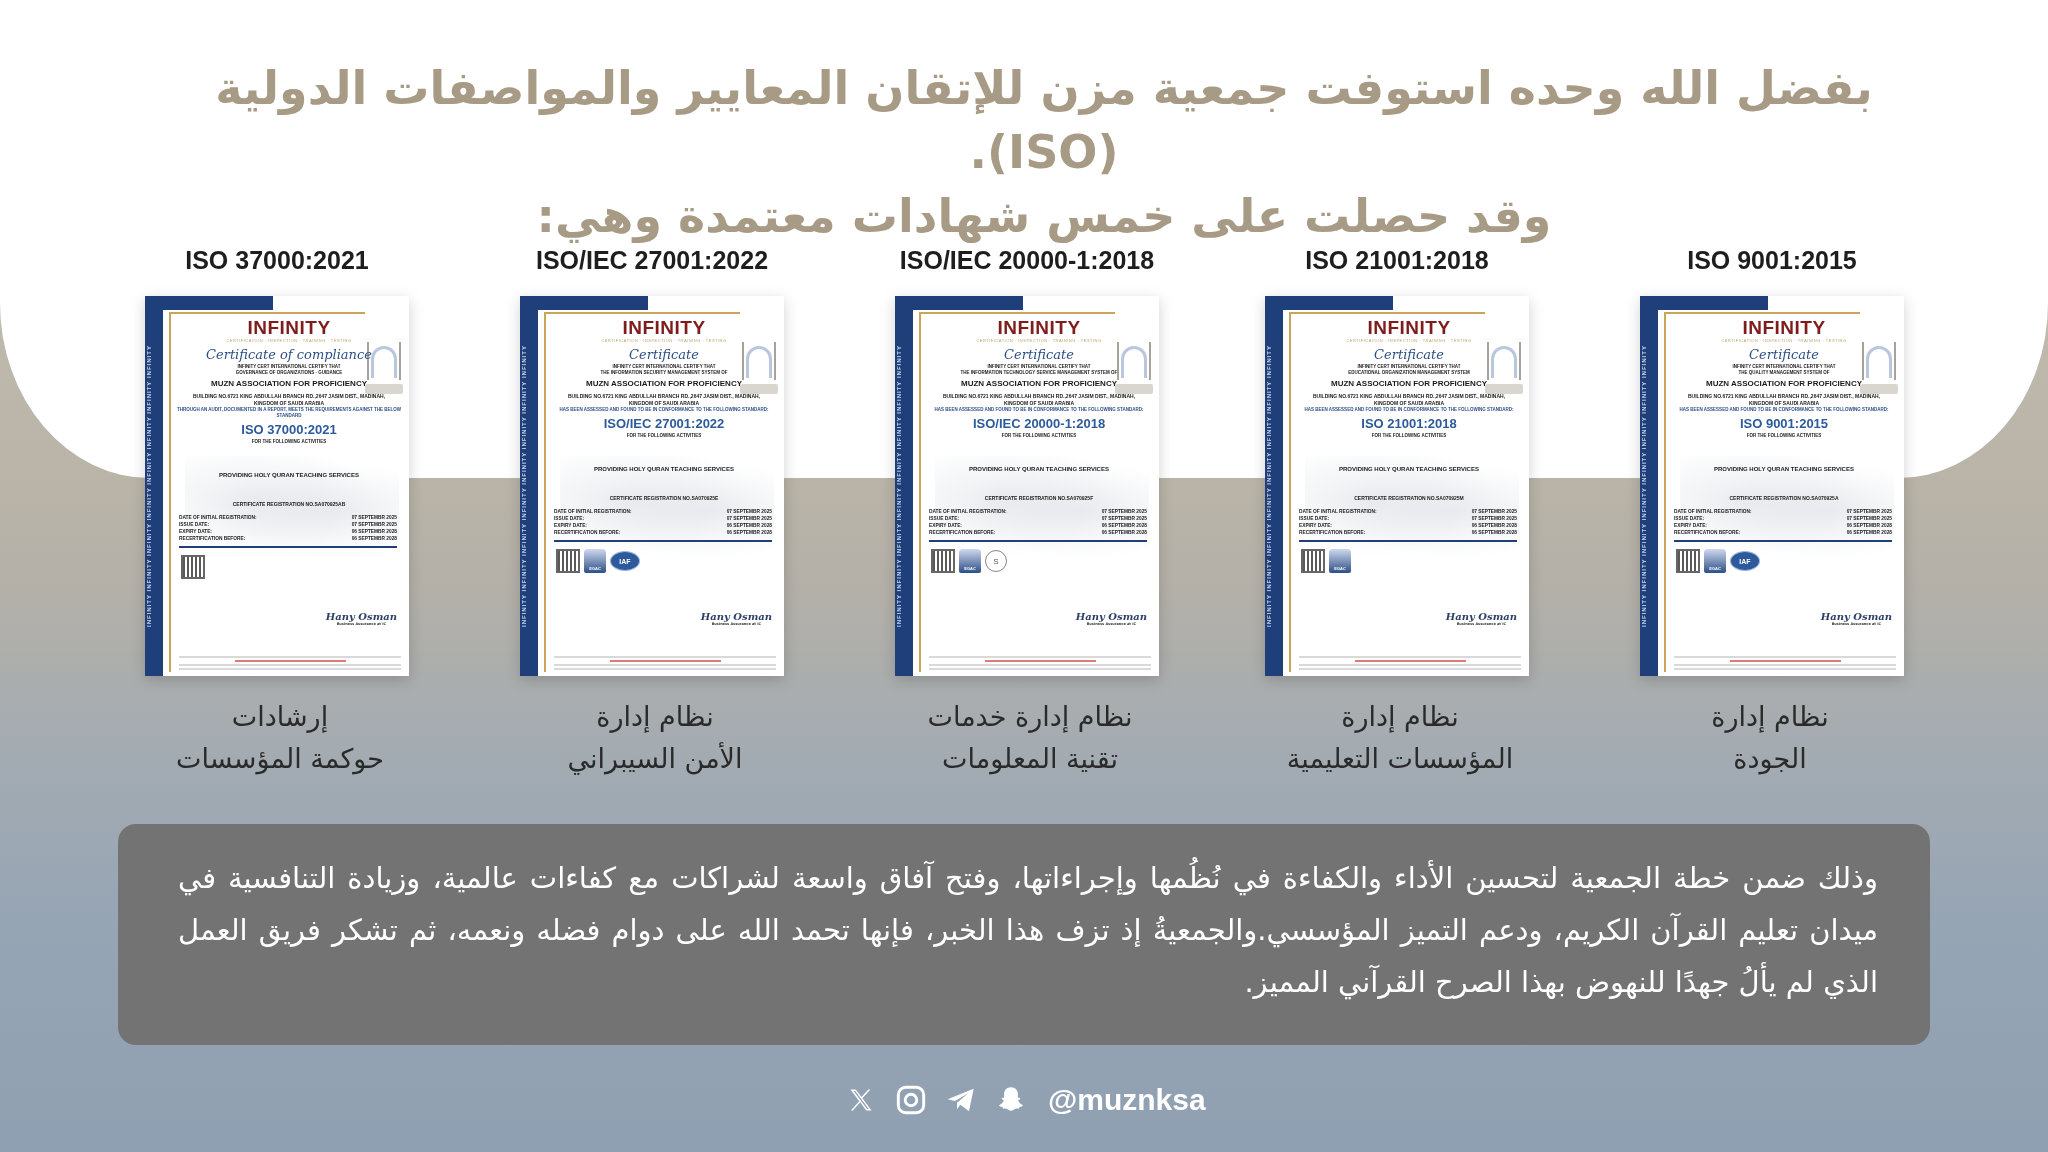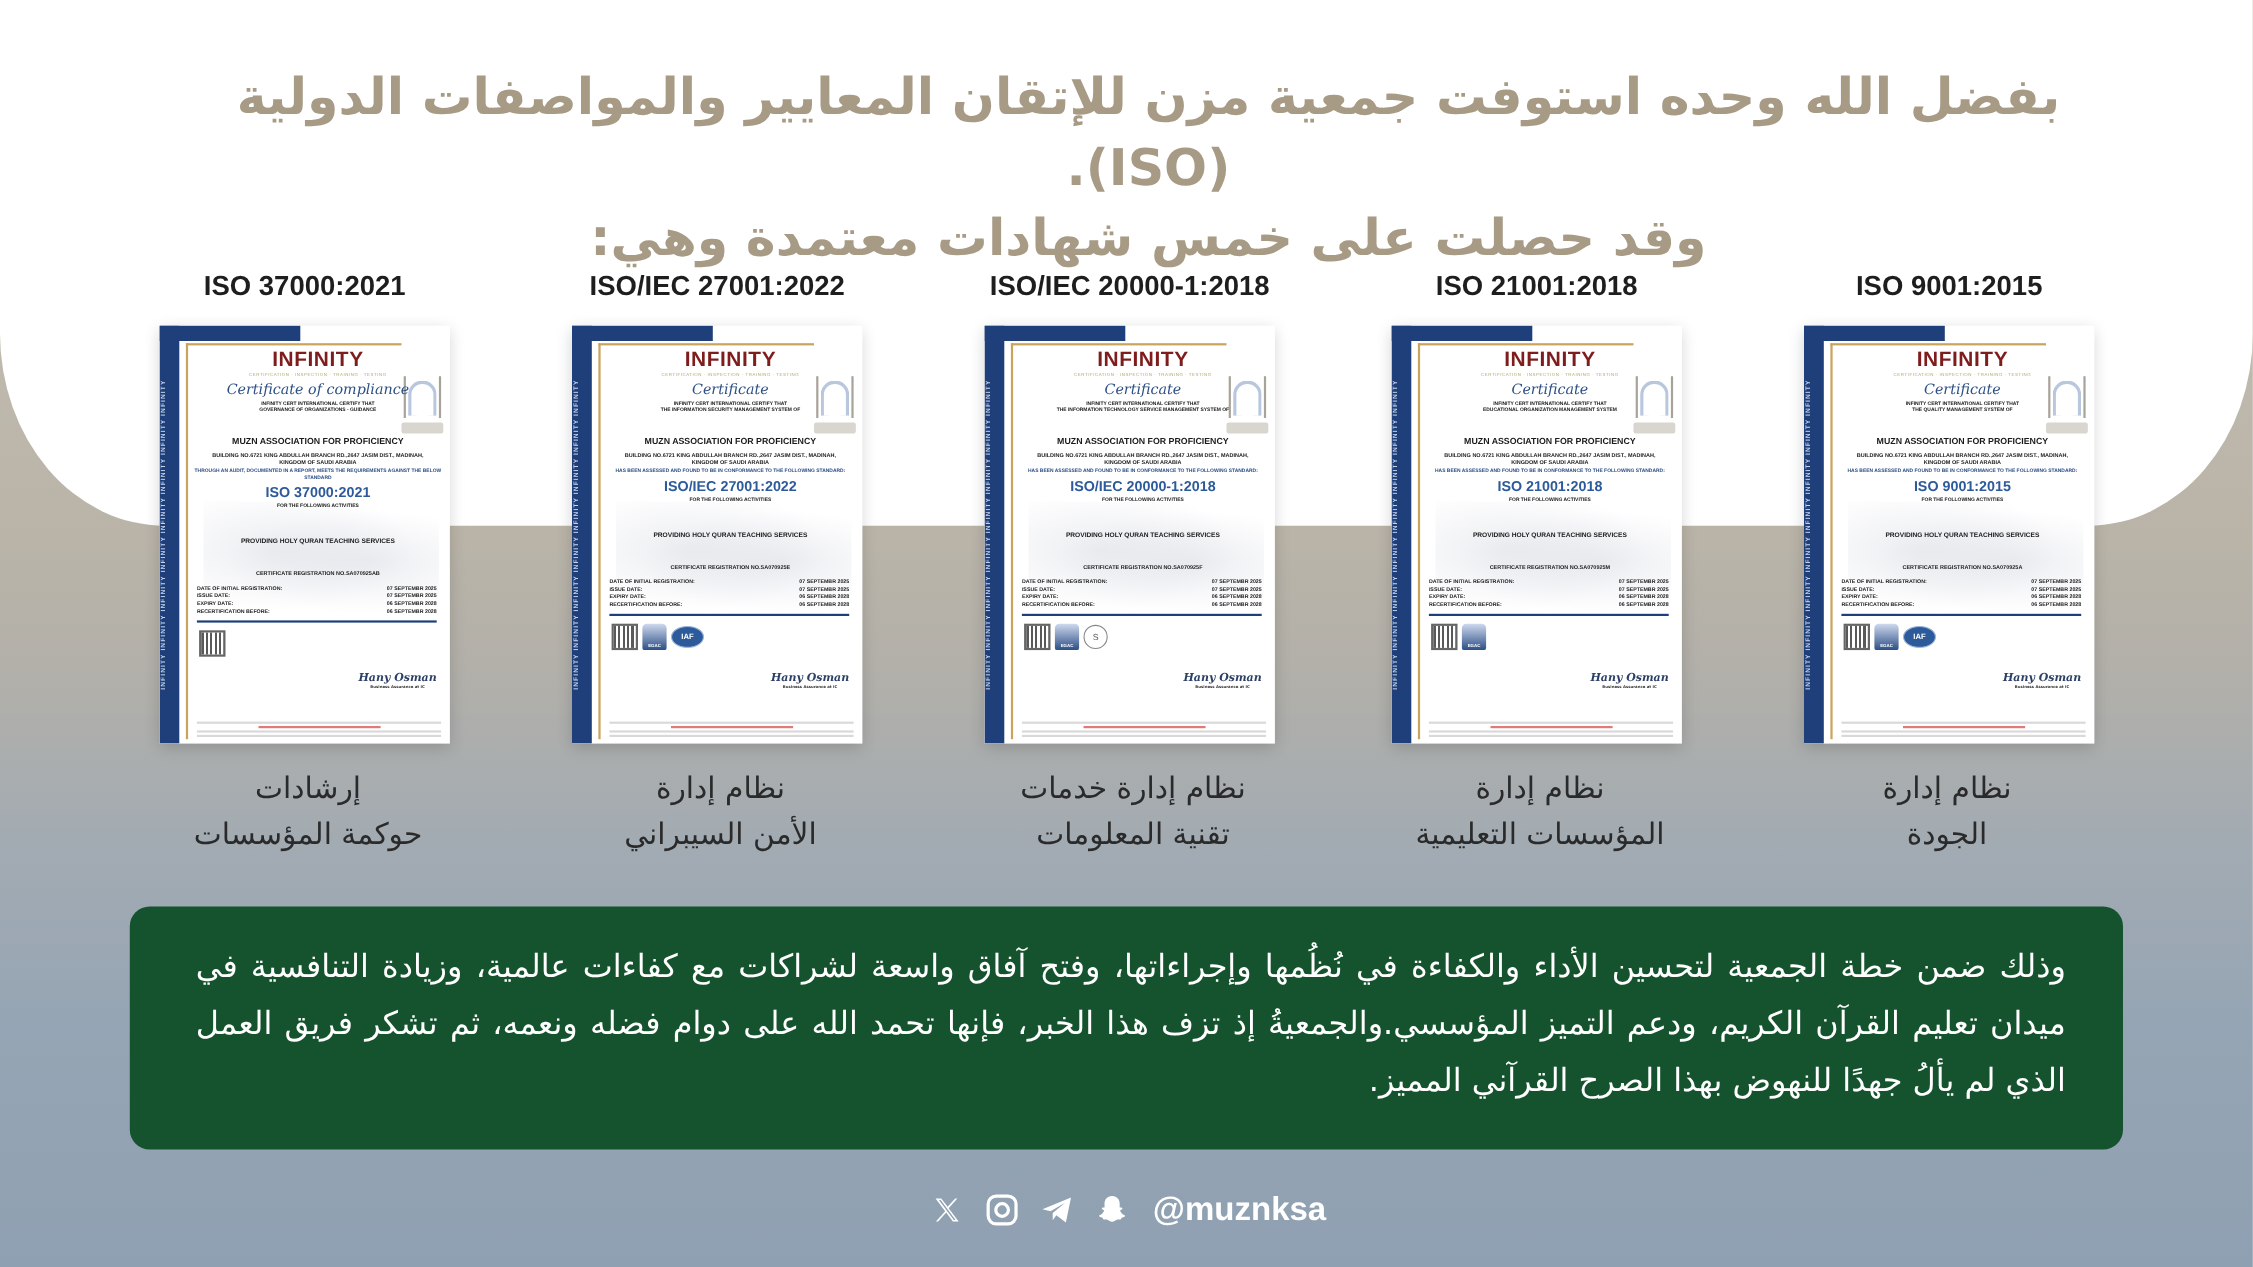--- a/index.html
+++ b/index.html
@@ -55,21 +55,21 @@
   }
   .cert .goldline-v {
     position: absolute; left: 24px; top: 16px; width: 2px; height: 360px; background: #c9a45a;
   }
   .cert .inner { position: absolute; left: 30px; right: 6px; top: 20px; bottom: 0; text-align: center; font-family: "Liberation Sans", sans-serif; }
   .cert .brand { font-size: 19px; font-weight: 700; color: #7f1d1d; letter-spacing: 0.5px; line-height: 20px; margin-top: 2px; }
   .cert .brand-sub { font-size: 4px; color: #b9a46b; letter-spacing: 0.5px; line-height: 6px; }
   .cert .ctitle { font-family: "DejaVu Serif", serif; font-style: italic; font-size: 13px; color: #2c4f86; line-height: 18px; margin-top: 2px; }
   .cert .small { font-size: 4.5px; font-weight: 700; color: #1a1a1a; line-height: 6px; }
   .cert .small.blue { color: #2c4f86; }
-  .cert .org { font-size: 8px; font-weight: 700; color: #1a1a1a; line-height: 12px; margin-top: 20px; }
+  .cert .org { font-size: 8px; font-weight: 700; color: #1a1a1a; line-height: 12px; margin-top: 2px; }
   .cert .addr { font-size: 5px; font-weight: 700; color: #1a1a1a; line-height: 7px; margin-top: 3px; }
   .cert .std { font-size: 13px; font-weight: 700; color: #2c5a9a; line-height: 18px; margin-top: 2px; }
   .cert .activity { font-size: 6px; font-weight: 700; color: #1a1a1a; margin-top: 26px; line-height: 8px; }
   .cert .reg { font-size: 5px; font-weight: 700; color: #1a1a1a; margin-top: 22px; line-height: 7px; }
   .cert .dates { margin: 6px 6px 0 4px; display: flex; flex-direction: column; }
   .cert .drow { display: flex; justify-content: space-between; font-size: 4.8px; font-weight: 700; color: #1a1a1a; line-height: 7px; }
   .cert .divider { margin: 4px 6px 0 4px; height: 2px; background: #1f3f7a; }
   .cert .logos { display: flex; align-items: center; gap: 4px; margin: 6px 0 0 6px; height: 26px; }
   .cert .qr { width: 24px; height: 24px;
     background:
@@ -93,21 +93,21 @@
   .cert .map { position: absolute; left: 40px; right: 10px; top: 160px; height: 110px;
     background: radial-gradient(ellipse at 30% 40%, rgba(200,205,215,0.35), transparent 60%), radial-gradient(ellipse at 70% 50%, rgba(200,205,215,0.35), transparent 60%); }
 
   .ar-label {
     position: absolute; top: 696px; width: 360px; direction: rtl; text-align: center;
     font-family: "DejaVu Sans", sans-serif; font-size: 27px; line-height: 42px; color: #2a2a2a; font-weight: 400;
   }
 
   .info-panel {
     position: absolute; left: 118px; top: 824px; width: 1812px; height: 221px;
-    background: #14532d; border-radius: 18px;
+    background: #737373; border-radius: 18px;
   }
   .info-text {
     position: absolute; left: 60px; right: 52px; top: 28px;
     direction: rtl; text-align: justify; text-align-last: right;
     color: #ffffff; font-family: "DejaVu Sans", sans-serif; font-size: 29px; line-height: 52px;
   }
 
   .footer {
     position: absolute; top: 1078px; left: 844px; height: 44px;
     display: flex; align-items: center; gap: 16px;

